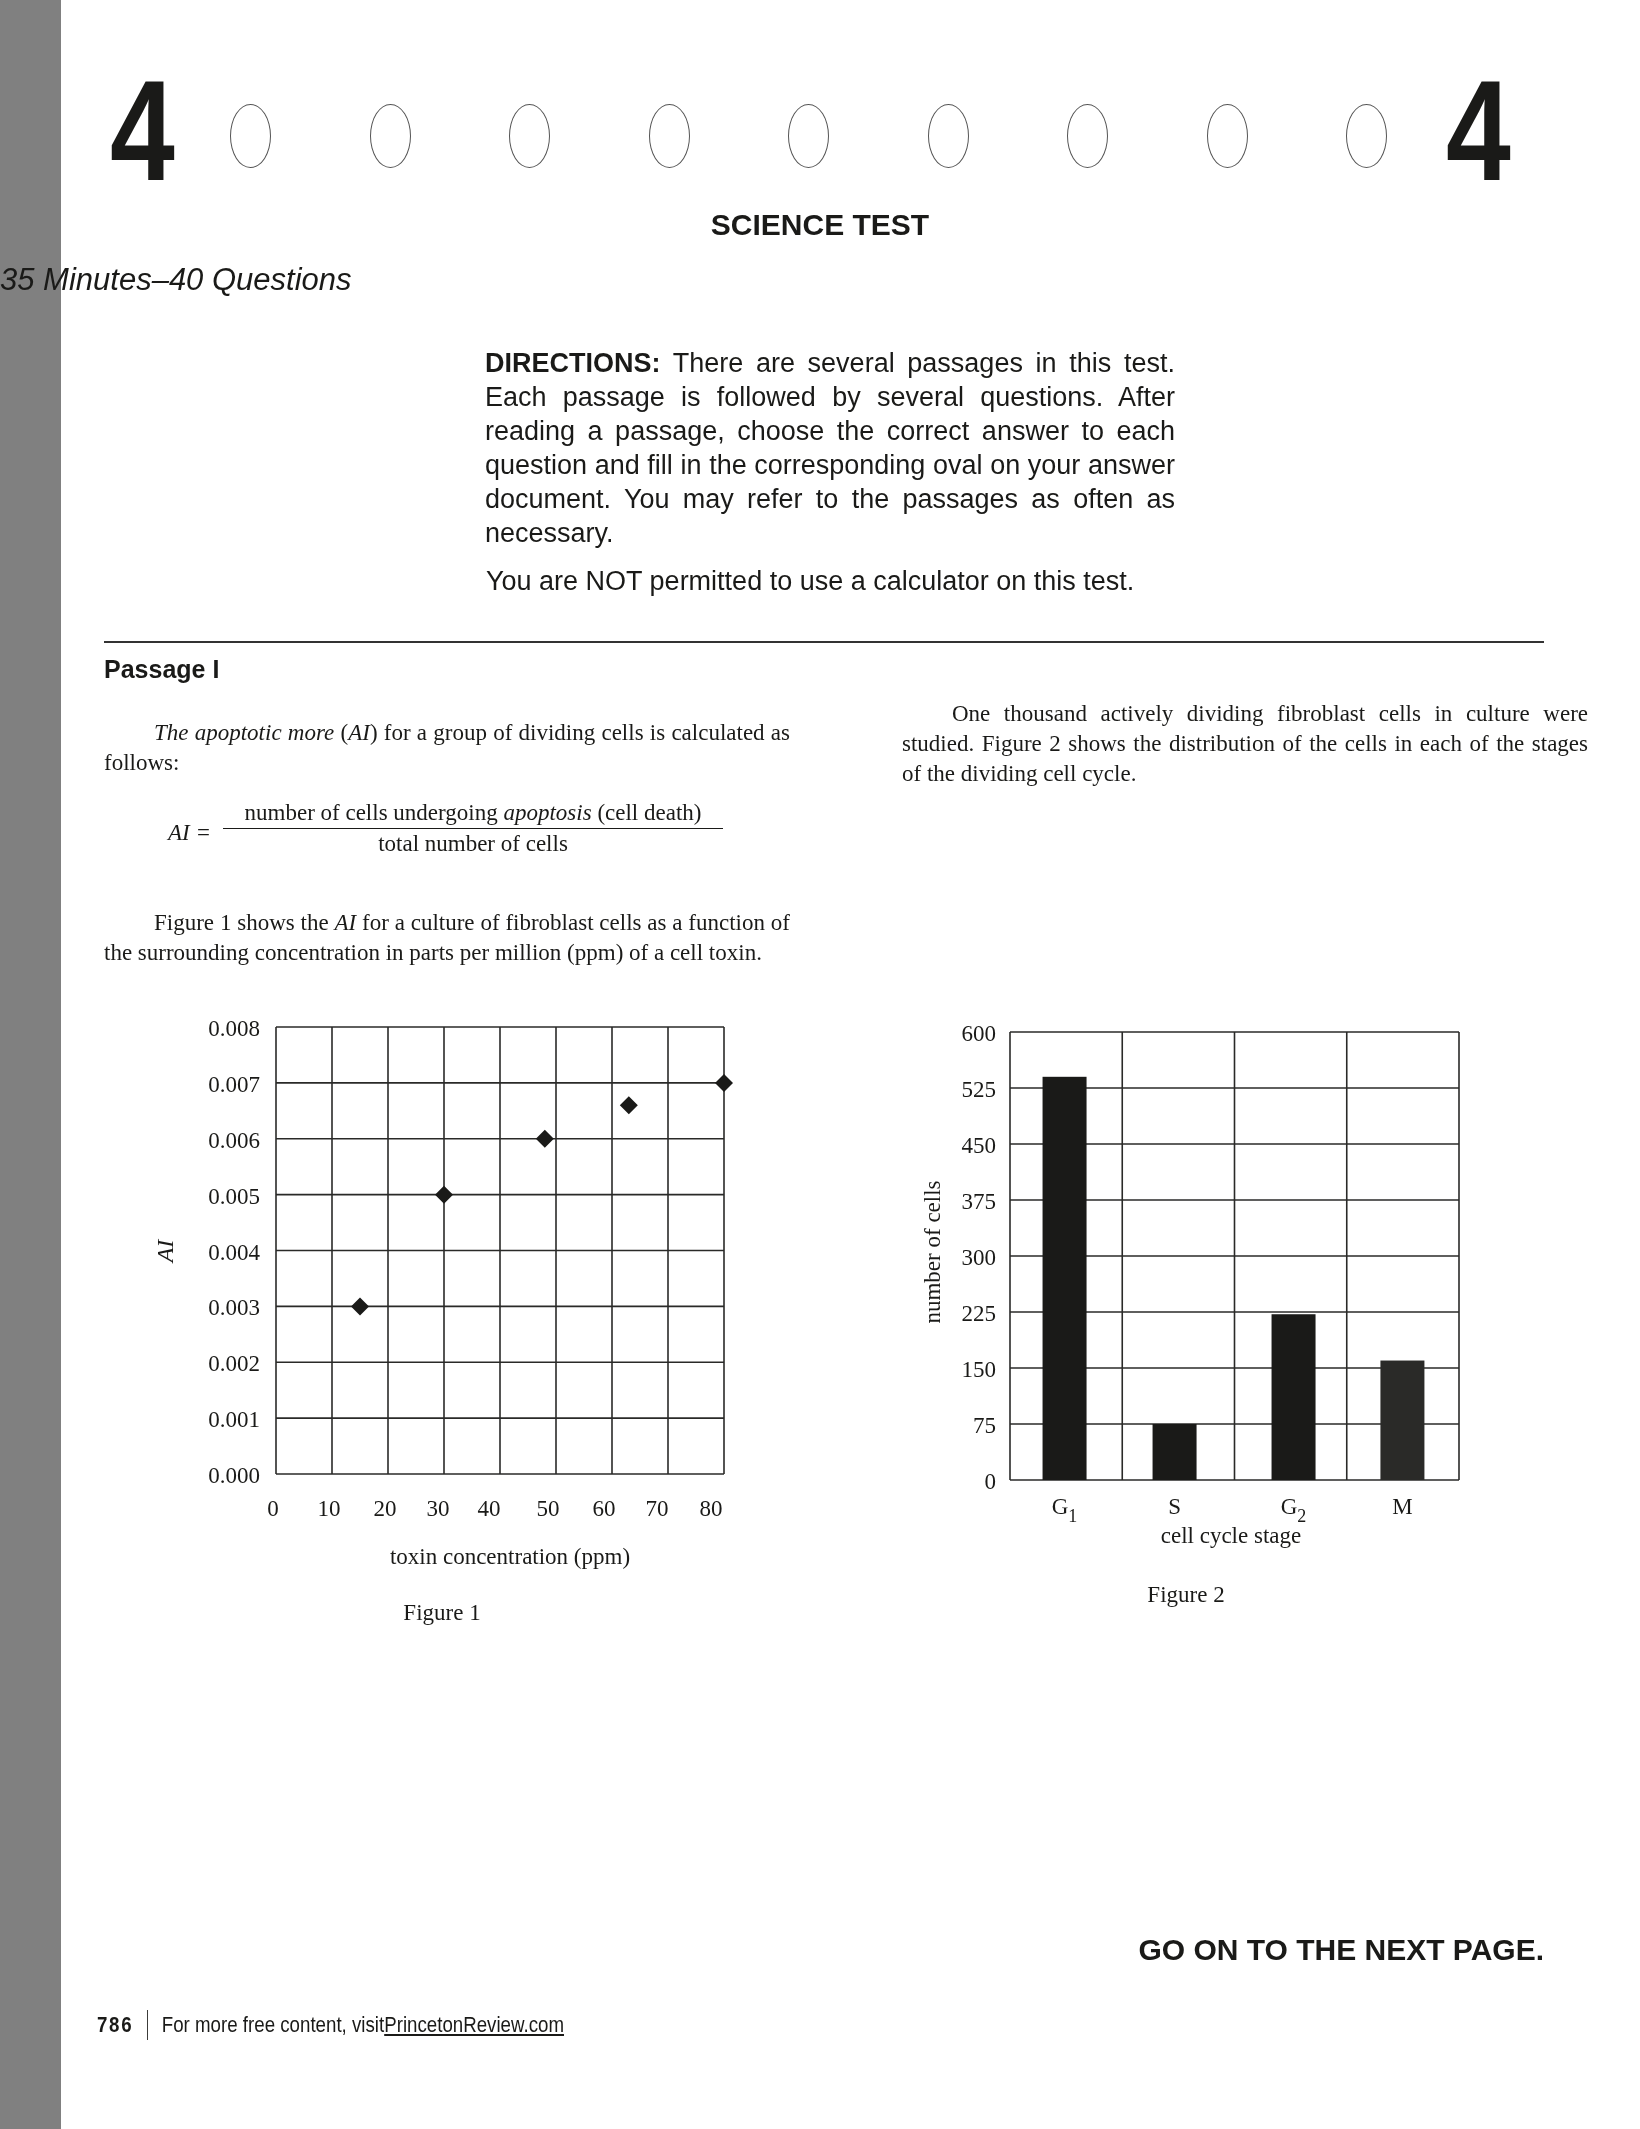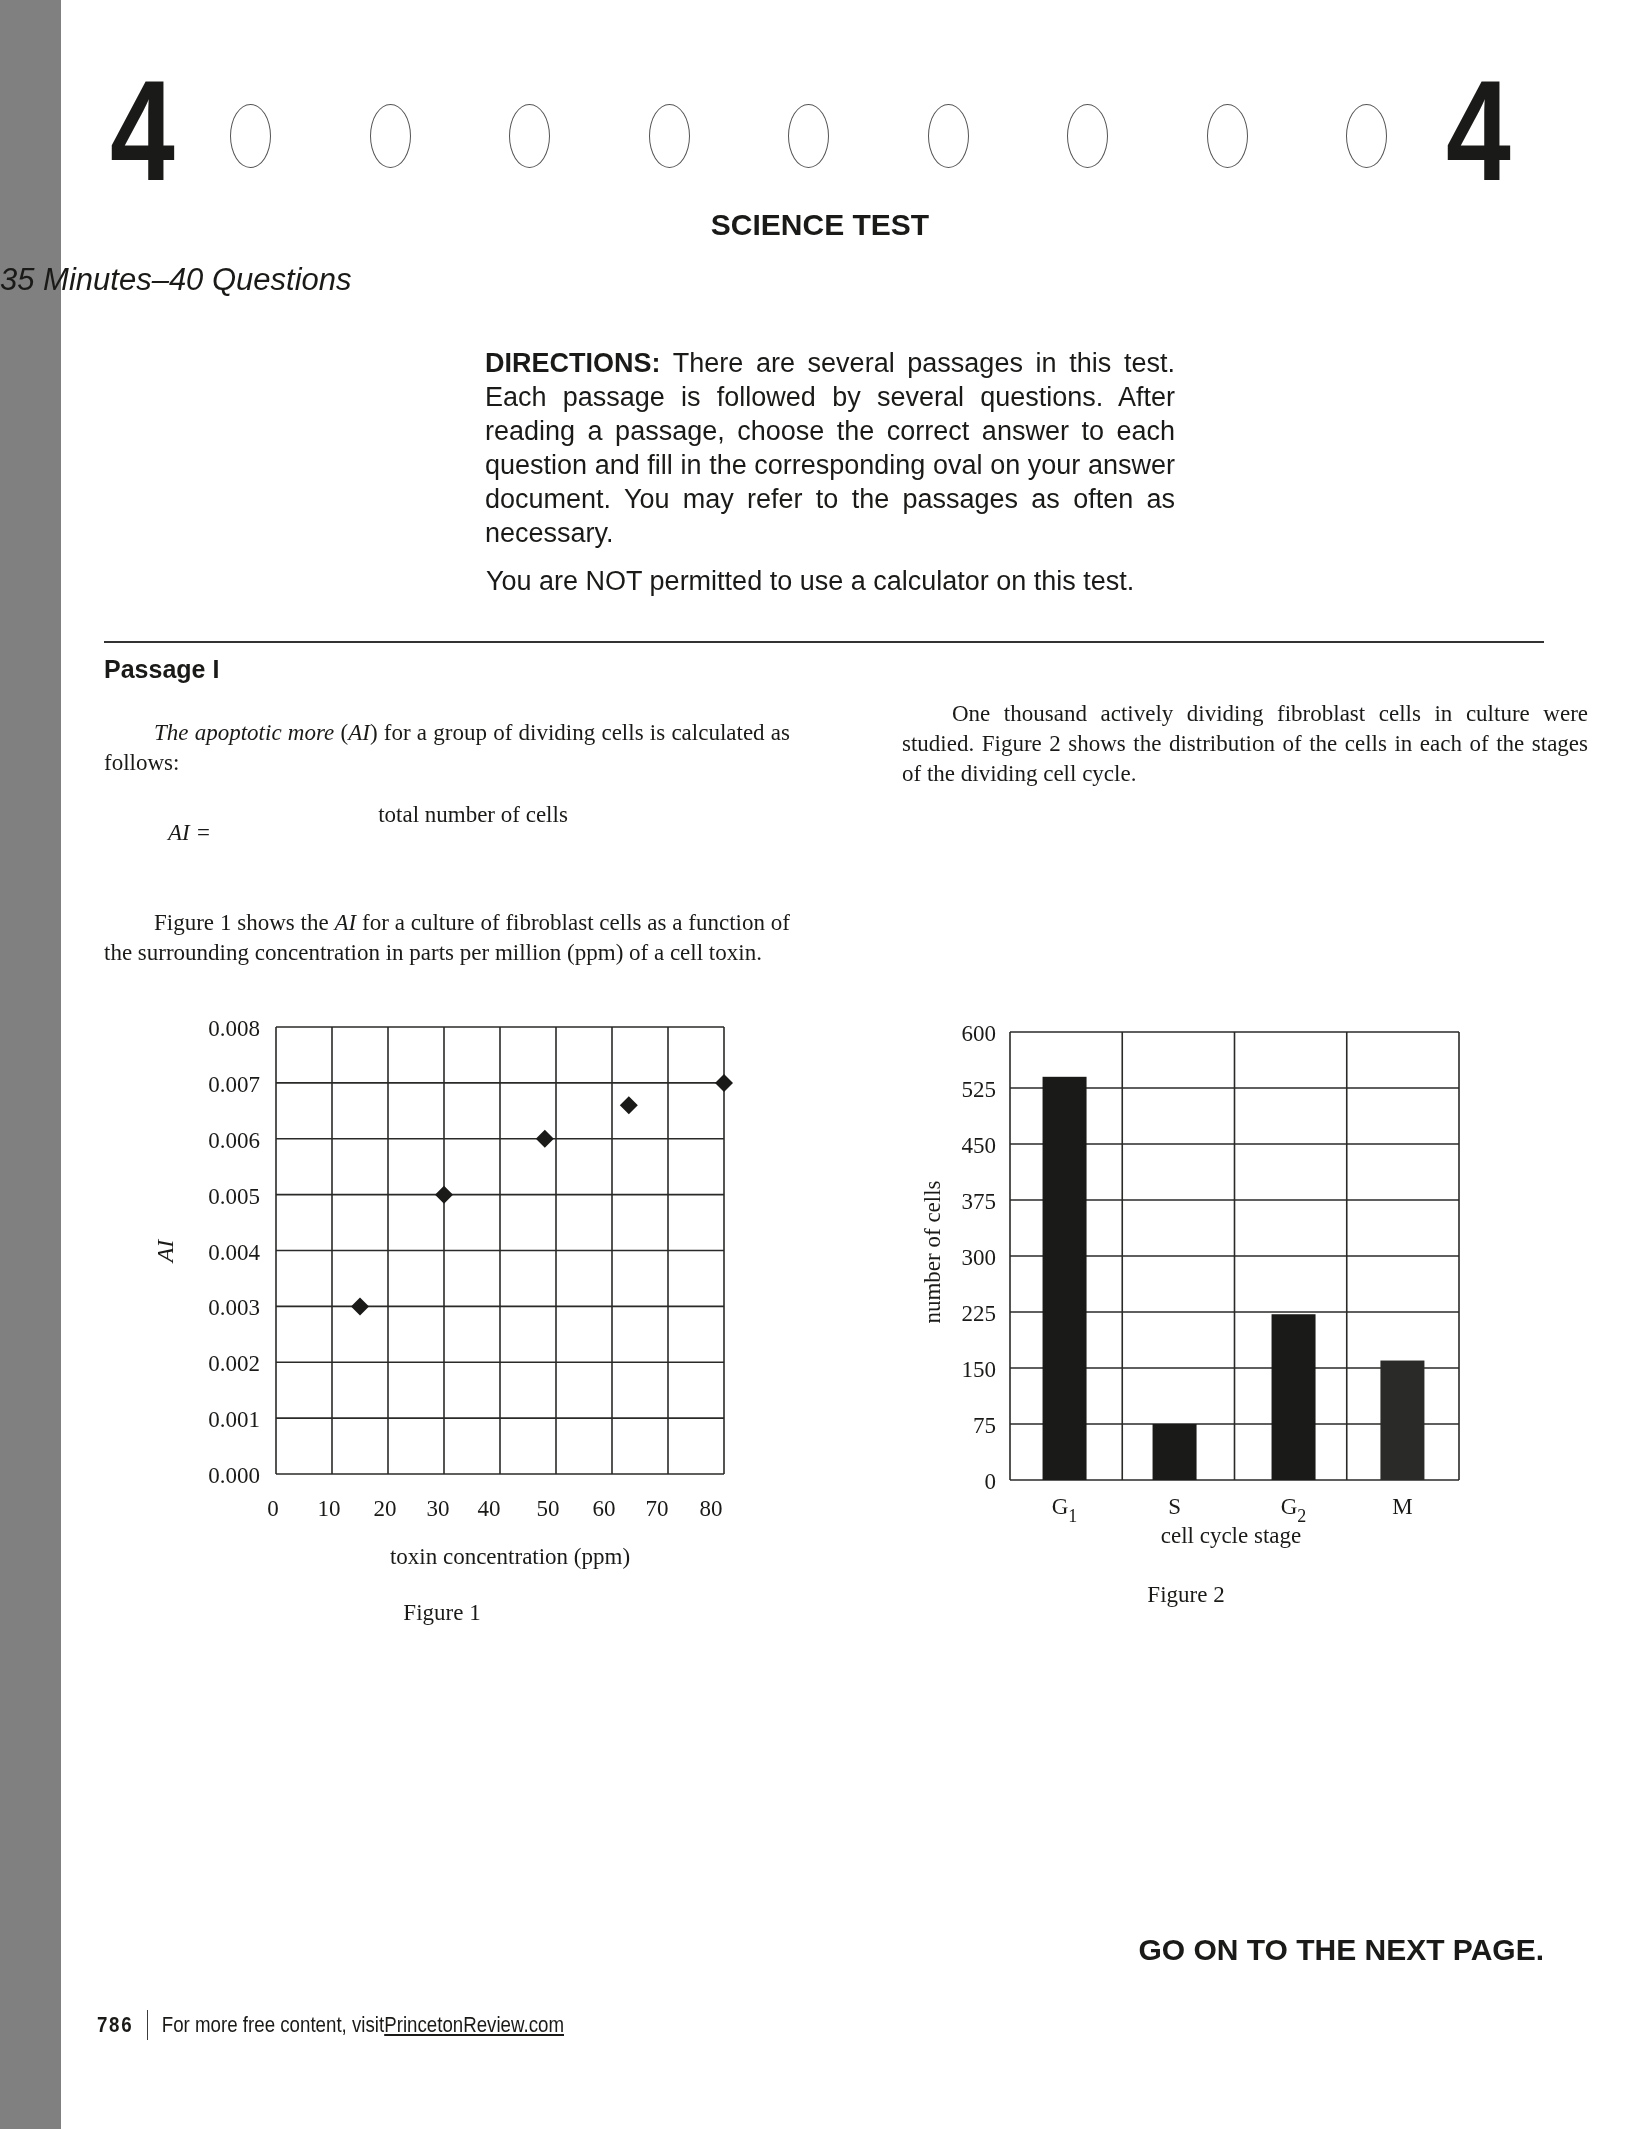--- a/index.html
+++ b/index.html
@@ -57,20 +57,21 @@
 <div class="calc">You are NOT permitted to use a calculator on this test.</div>
 
 <div class="rule"></div>
 <div class="passage-title">Passage I</div>
 
 <div class="serif p1"><i>The apoptotic more</i><span> (</span><i>AI</i><span>) for a group of dividing cells is calculated as follows:</span></div>
 
 <div class="formula">
   <span class="lhs"><i>AI =</i></span>
   <span class="frac">
+    <span class="num"><span>number of cells undergoing </span><i>apoptosis</i><span> (cell death)</span></span>
     <span class="den">total number of cells</span>
   </span>
 </div>
 
 <div class="serif p2"><span>Figure 1 shows the </span><i>AI</i><span> for a culture of fibroblast cells as a function of the surrounding concentration in parts per million (ppm) of a cell toxin.</span></div>
 
 <div class="serif p3">One thousand actively dividing fibroblast cells in culture were studied. Figure 2 shows the distribution of the cells in each of the stages of the dividing cell cycle.</div>
 
 <svg id="fig1" style="position:absolute;left:140px;top:1010px;" width="640" height="620" xmlns="http://www.w3.org/2000/svg">
     <line x1="136" y1="17" x2="136" y2="464" stroke="#2a2a28" stroke-width="1.6"></line>

